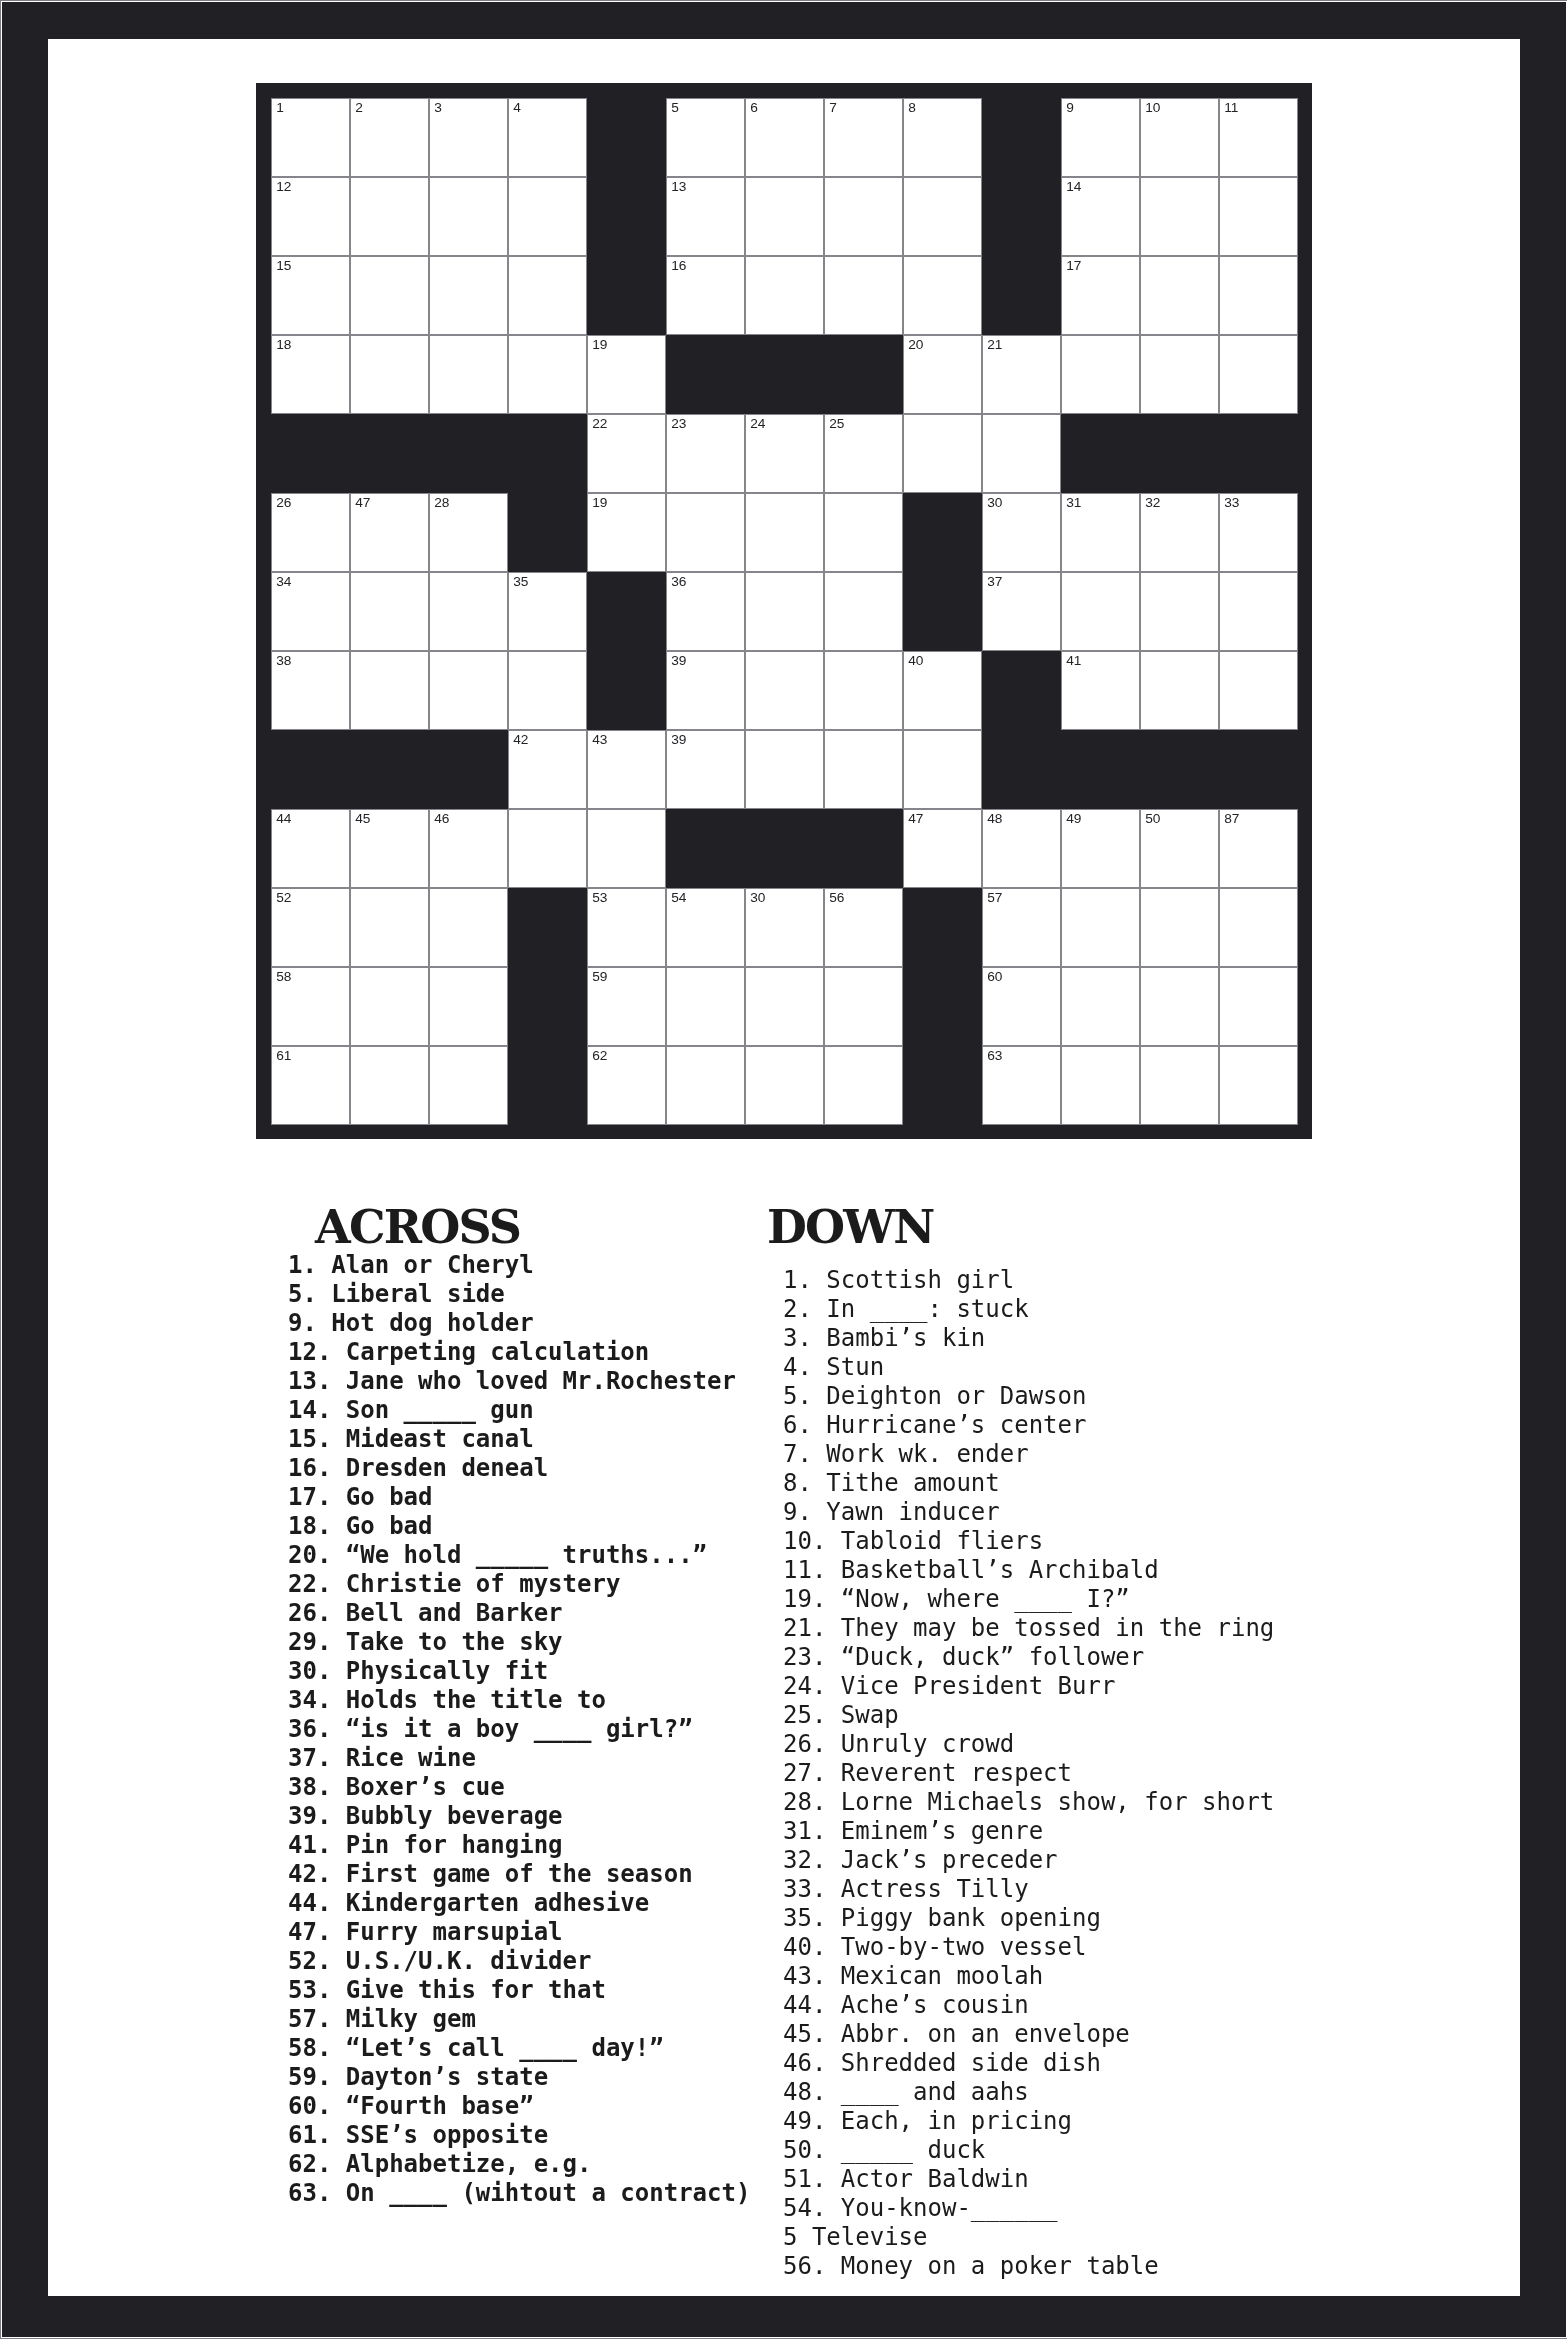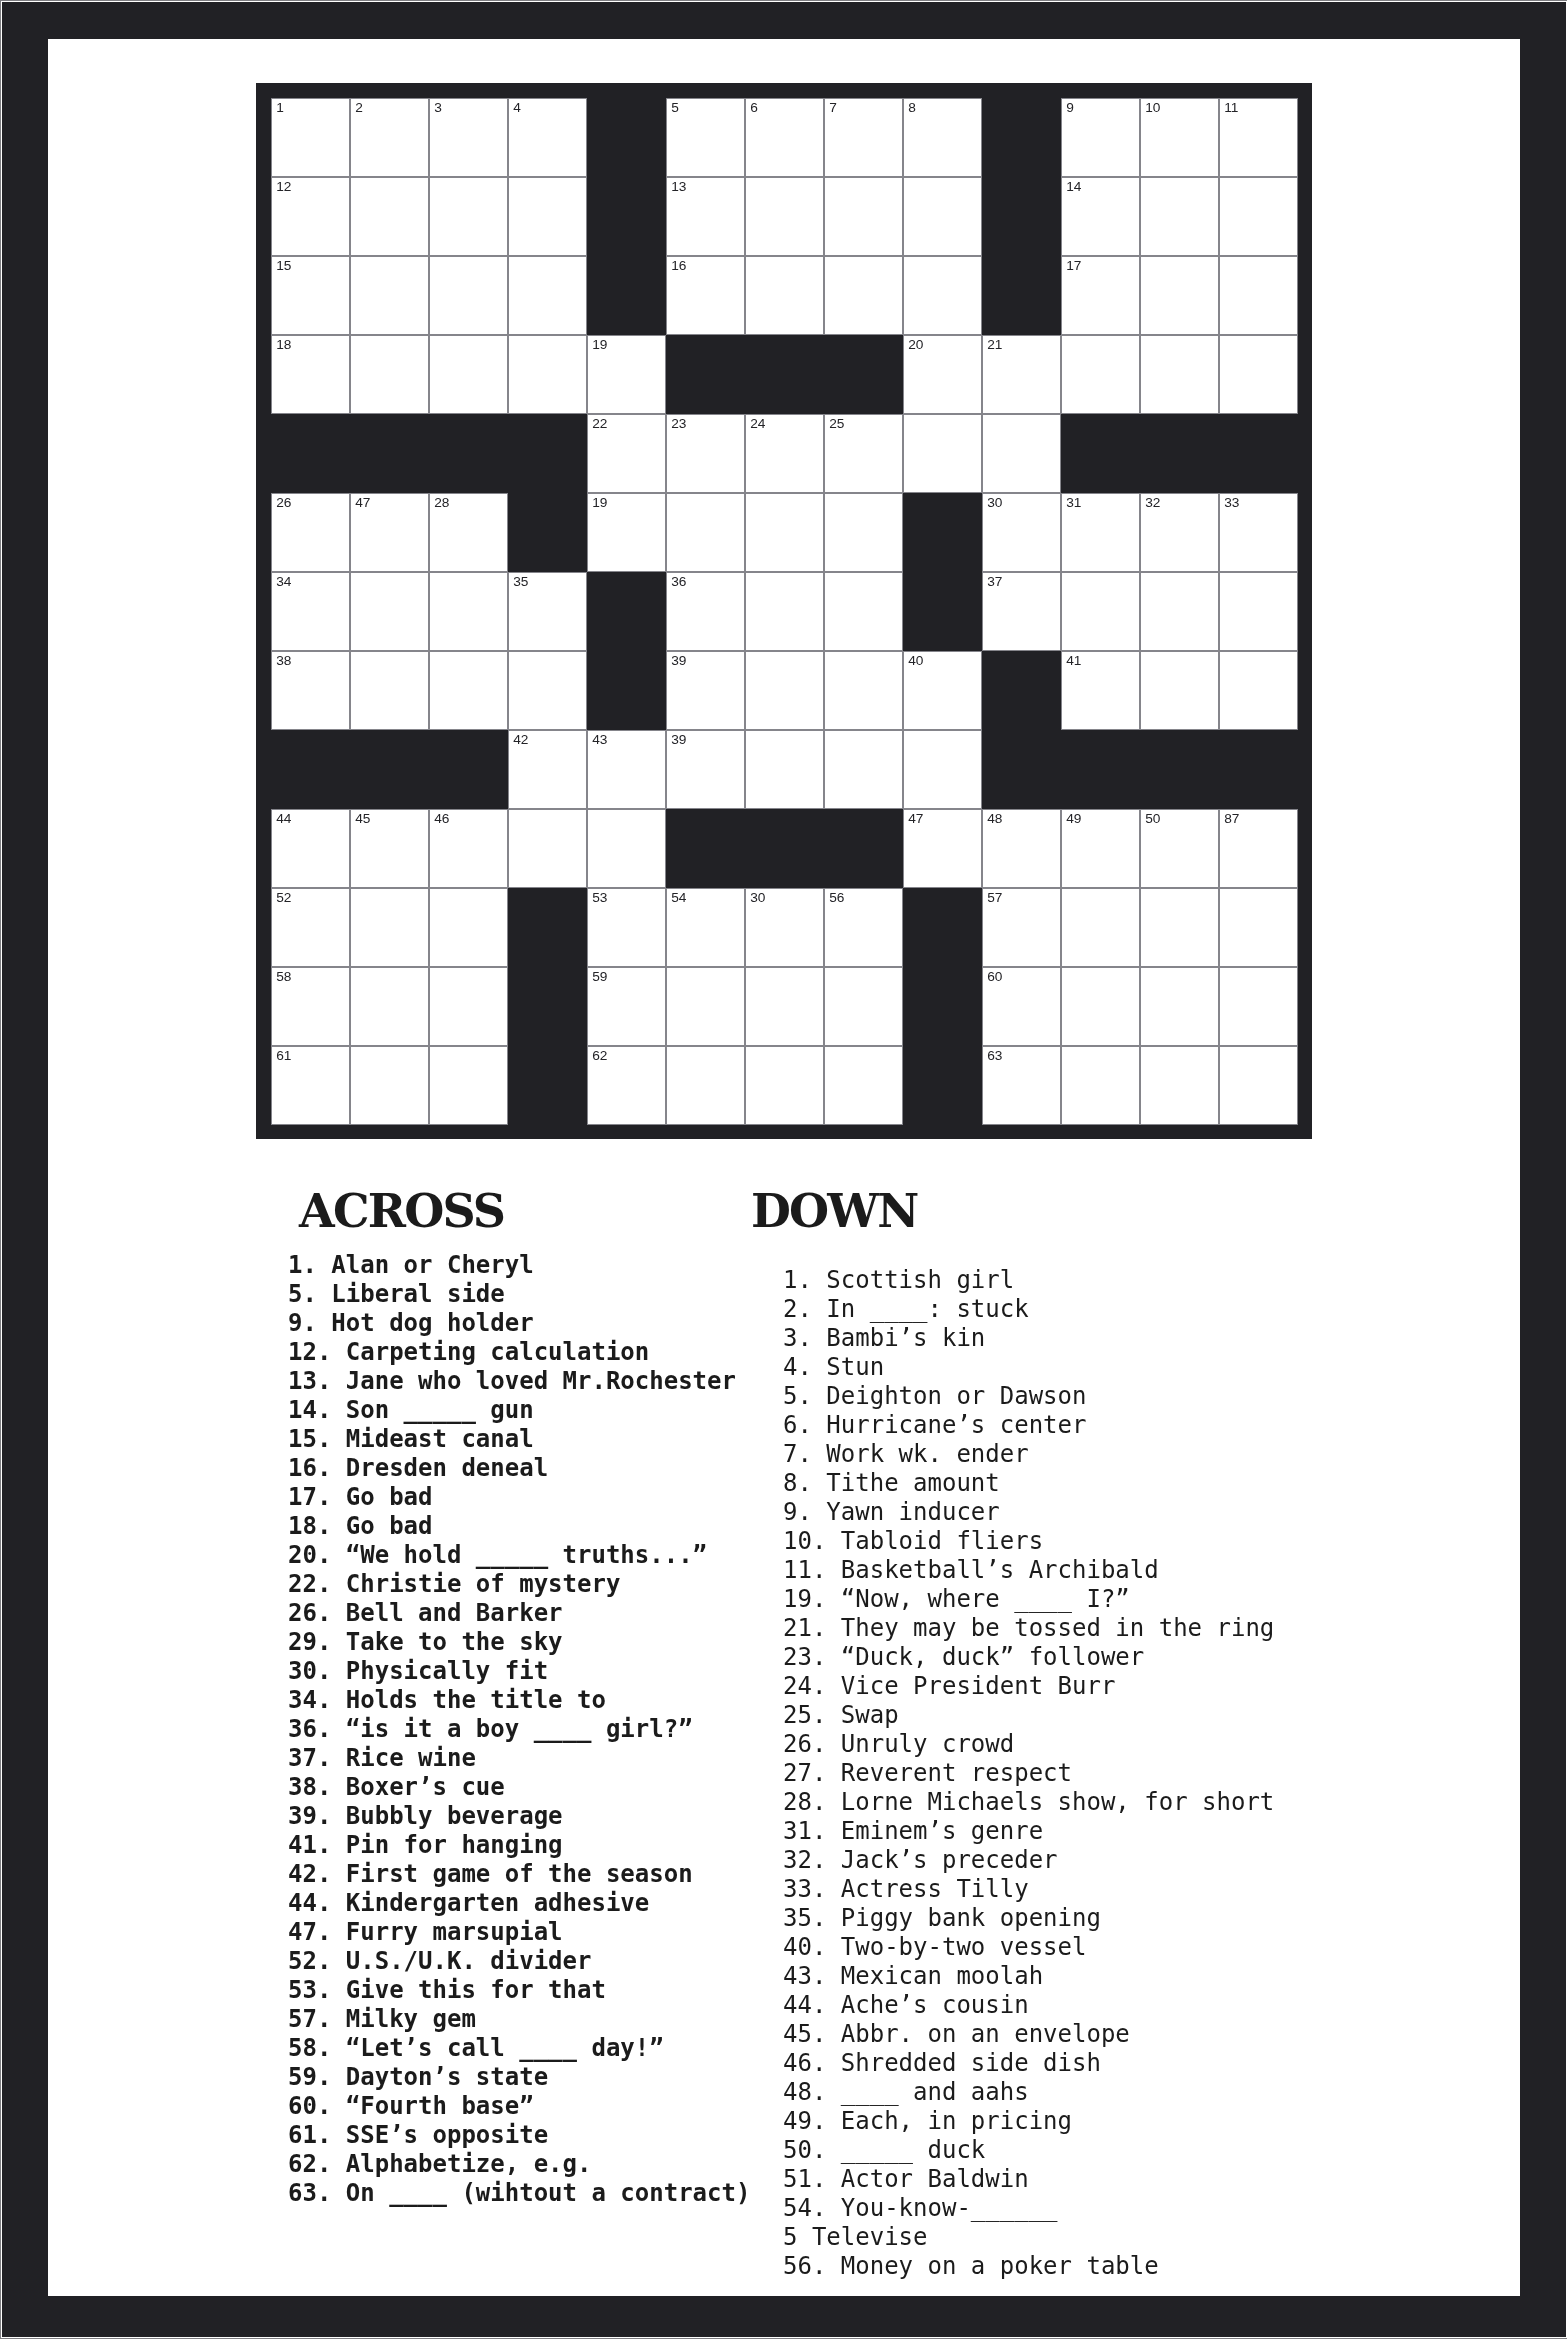--- a/index.html
+++ b/index.html
@@ -52,21 +52,21 @@
     position: absolute;
     top: 2.7px;
     left: 4.6px;
     font-family: "Liberation Sans", sans-serif;
     font-size: 13.7px;
     line-height: 1;
     color: #242428;
   }
   .sec-title {
     position: absolute;
-    margin: 0;
+    margin: 16px;
     font-family: "DejaVu Serif", serif;
     font-weight: bold;
     font-size: 46px;
     line-height: 1;
     letter-spacing: -1.8px;
     color: var(--text, #1b1b1b);
   }
   #across-title { left: 299px; top: 1188px; }
   #down-title   { left: 751px; top: 1188px; }
   .clue-list {

